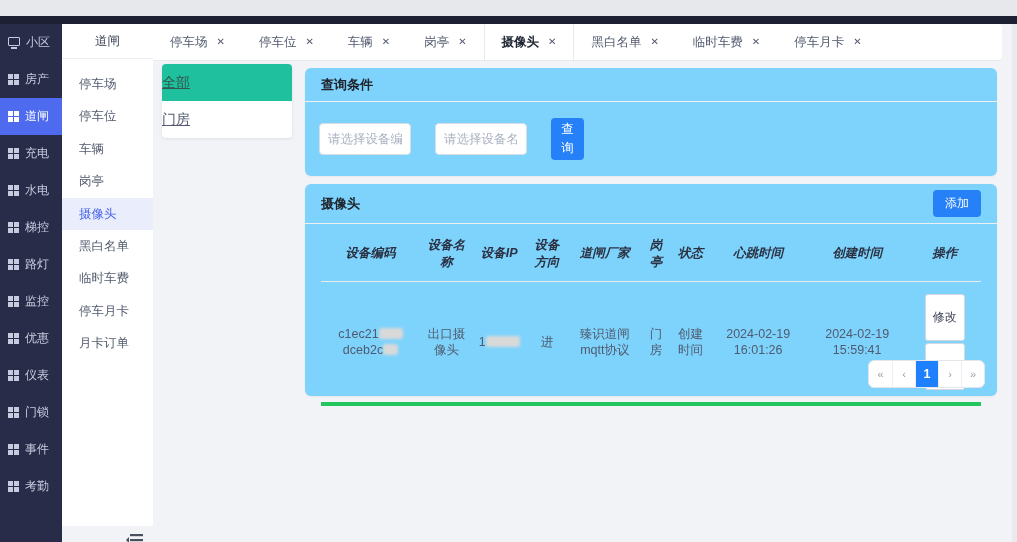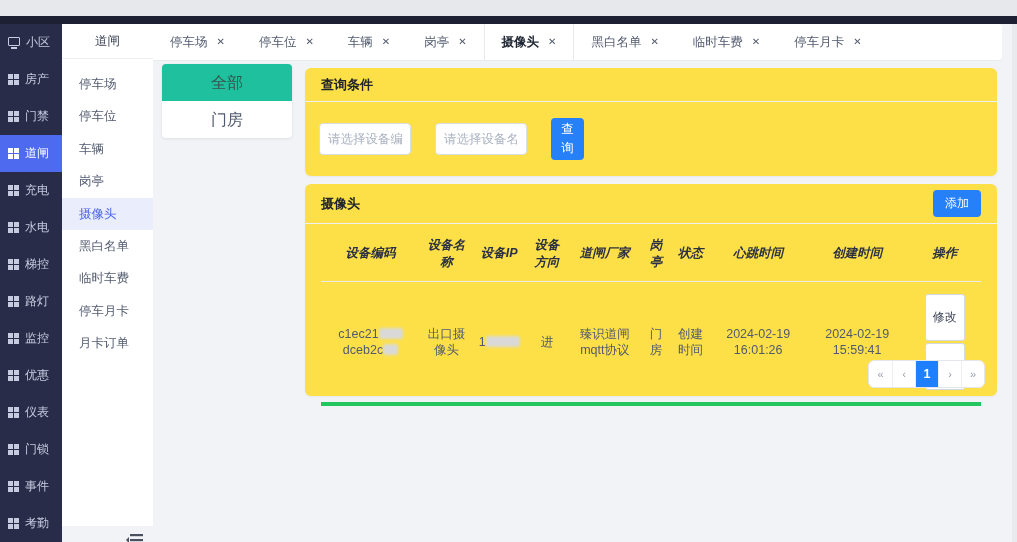--- a/index.html
+++ b/index.html
@@ -40,26 +40,26 @@
   .tab { display:flex; align-items:center; gap:9px; padding:0 17px; font-size:12.5px;
     color:#515a6e; cursor:pointer; white-space:nowrap; }
   .tab.active { font-weight:bold; color:#1f2633; border-left:1px solid #e8eaed;
     border-right:1px solid #e8eaed; }
   .close-icon { font-size:10px; line-height:1; color:#515a6e; font-weight:bold; }
   .close-icon::before { content:"✕"; }
 
   
   .filter-card { position:absolute; left:162px; top:48px; width:130px; background:#fff;
     border-radius:4px; box-shadow:0 1px 3px rgba(40,45,60,.10); overflow:hidden; }
-  .filter-item { height:37px; line-height:37px; text-align:center; font-size:16px;
-    color:#515a6e; cursor:pointer; }
+  .filter-item { height:37px; line-height:37px; font-size:14px;
+    color:#515a6e; cursor:pointer;text-decoration:underline; }
   .filter-item.active { background:#1fc09e; color:#34564e; }
 
   
-  .card { position:absolute; background:#fde047; border-radius:6px; box-shadow:0 1px 2px rgba(31,35,41,.05); }
+  .card { position:absolute; background:#7dd3fc; border-radius:6px; box-shadow:0 1px 2px rgba(31,35,41,.05); }
   .card-header { display:flex; align-items:center; justify-content:space-between;
     padding:0 16px; font-size:13px; font-weight:bold; color:#20242c; border-bottom:1px solid #eef0f3; }
 
   .query-card { left:305px; top:52px; width:692px; height:108px; }
   .query-card .card-header { height:34px; }
   .query-body { display:flex; align-items:center; gap:24px; height:73px; padding:0 14px; }
   .select-input { width:92px; height:32px; border:1px solid #d8dce3; border-radius:4px;
     padding:0 8px; font-size:12.5px; color:#515a6e; background:#fff; outline:none; }
   .select-input::placeholder { color:#a9b1c0; }
   .search-btn { width:33px; height:42px; background:#2680f8; color:#fff; border:none;
@@ -103,24 +103,20 @@
   <div class="topstrip"></div>
 
   <div class="sidebar">
     <div class="nav-item">
       <span class="monitor-icon"></span>
       <span>小区</span>
     </div>
     <div class="nav-item">
       <span class="grid-icon"></span>
       <span>房产</span>
-    </div>
-    <div class="nav-item">
-      <span class="grid-icon"></span>
-      <span>门禁</span>
     </div>
     <div class="nav-item active">
       <span class="grid-icon"></span>
       <span>道闸</span>
     </div>
     <div class="nav-item">
       <span class="grid-icon"></span>
       <span>充电</span>
     </div>
     <div class="nav-item">

